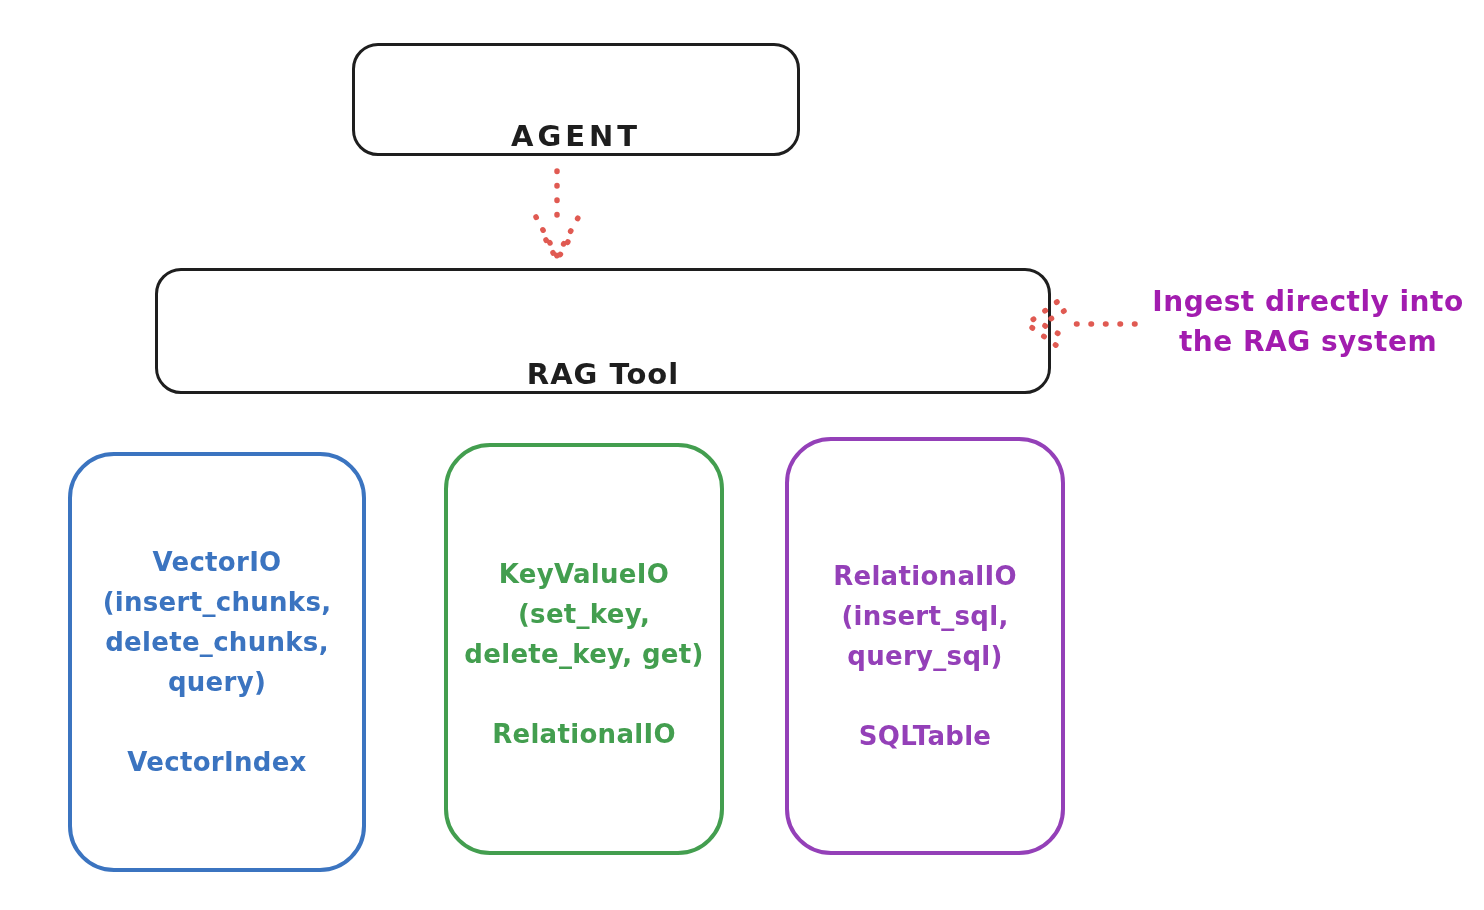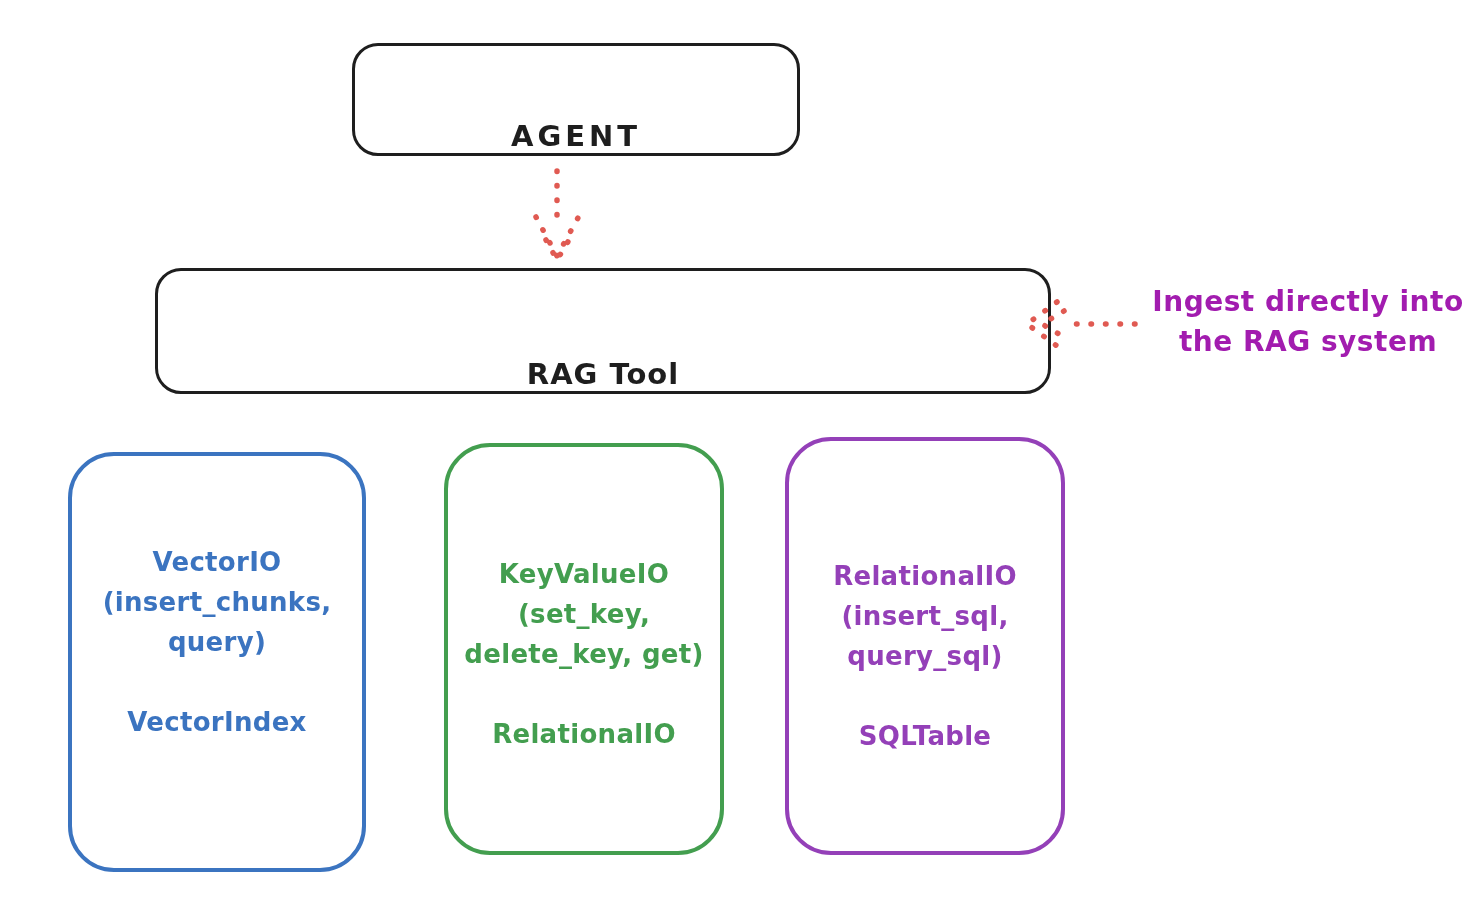--- a/index.html
+++ b/index.html
@@ -116,20 +116,21 @@
 
   <div class="annotation">
     <div>Ingest directly into</div>
     <div>the RAG system</div>
   </div>
 
   <div class="store-box store-blue">
     <div class="store-text">
       <div>VectorIO</div>
       <div>(insert_chunks,</div>
+      <div>delete_chunks,</div>
       <div>query)</div>
       <div class="spacer"></div>
       <div>VectorIndex</div>
     </div>
   </div>
 
   <div class="store-box store-green">
     <div class="store-text">
       <div>KeyValueIO</div>
       <div>(set_key,</div>

